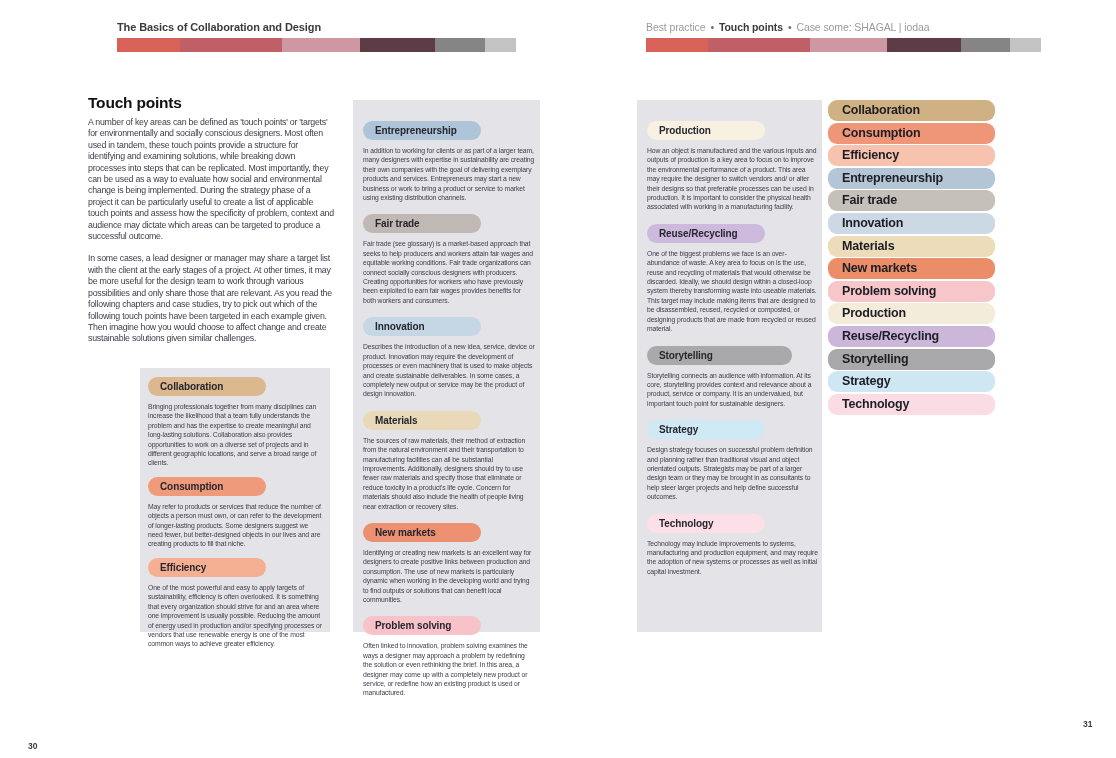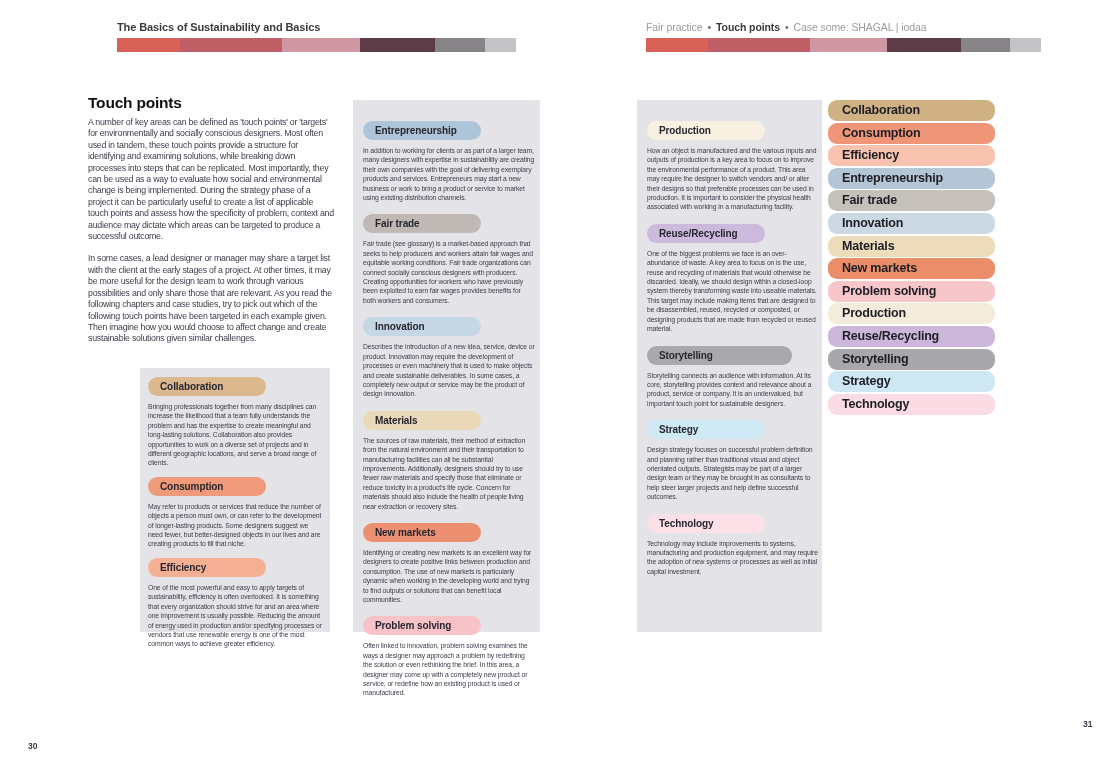--- a/index.html
+++ b/index.html
@@ -36,32 +36,32 @@
   .side-pill{height:21px;line-height:21px;border-radius:9px;margin-bottom:1.6px;
     padding-left:14px;font-size:12.5px;font-weight:bold;color:#1d1d24;letter-spacing:-0.2px;white-space:nowrap;}
   
   .pagenum{font-size:8.5px;font-weight:bold;color:#3a3a4a;}
   .pn-left{left:28px;top:741px;}
   .pn-right{left:1083px;top:719px;}
 </style>
 </head>
 <body>
 
-<div class="abs hdr-left">The Basics of Sustainability and Basics</div>
+<div class="abs hdr-left">The Basics of Collaboration and Design</div>
 <div class="abs colorbar bar-left">
   <div class="seg1" style="background-color: rgb(217, 98, 88);"></div>
   <div class="seg2" style="background-color: rgb(192, 95, 102);"></div>
   <div class="seg3" style="background-color: rgb(207, 151, 162);"></div>
   <div class="seg4" style="background-color: rgb(93, 59, 71);"></div>
   <div class="seg5" style="background-color: rgb(135, 132, 135);"></div>
   <div class="seg6" style="background-color: rgb(195, 195, 197);"></div>
 </div>
 
 <div class="abs hdr-right">
-  <span>Fair practice</span><span class="crumb-sep">•</span><span class="crumb-strong">Touch points</span><span class="crumb-sep">•</span><span>Case some: SHAGAL | iodaa</span>
+  <span>Best practice</span><span class="crumb-sep">•</span><span class="crumb-strong">Touch points</span><span class="crumb-sep">•</span><span>Case some: SHAGAL | iodaa</span>
 </div>
 <div class="abs colorbar bar-right">
   <div class="seg1" style="background-color: rgb(217, 98, 88);"></div>
   <div class="seg2" style="background-color: rgb(192, 95, 102);"></div>
   <div class="seg3" style="background-color: rgb(207, 151, 162);"></div>
   <div class="seg4" style="background-color: rgb(93, 59, 71);"></div>
   <div class="seg5" style="background-color: rgb(135, 132, 135);"></div>
   <div class="seg6" style="background-color: rgb(195, 195, 197);"></div>
 </div>
 

